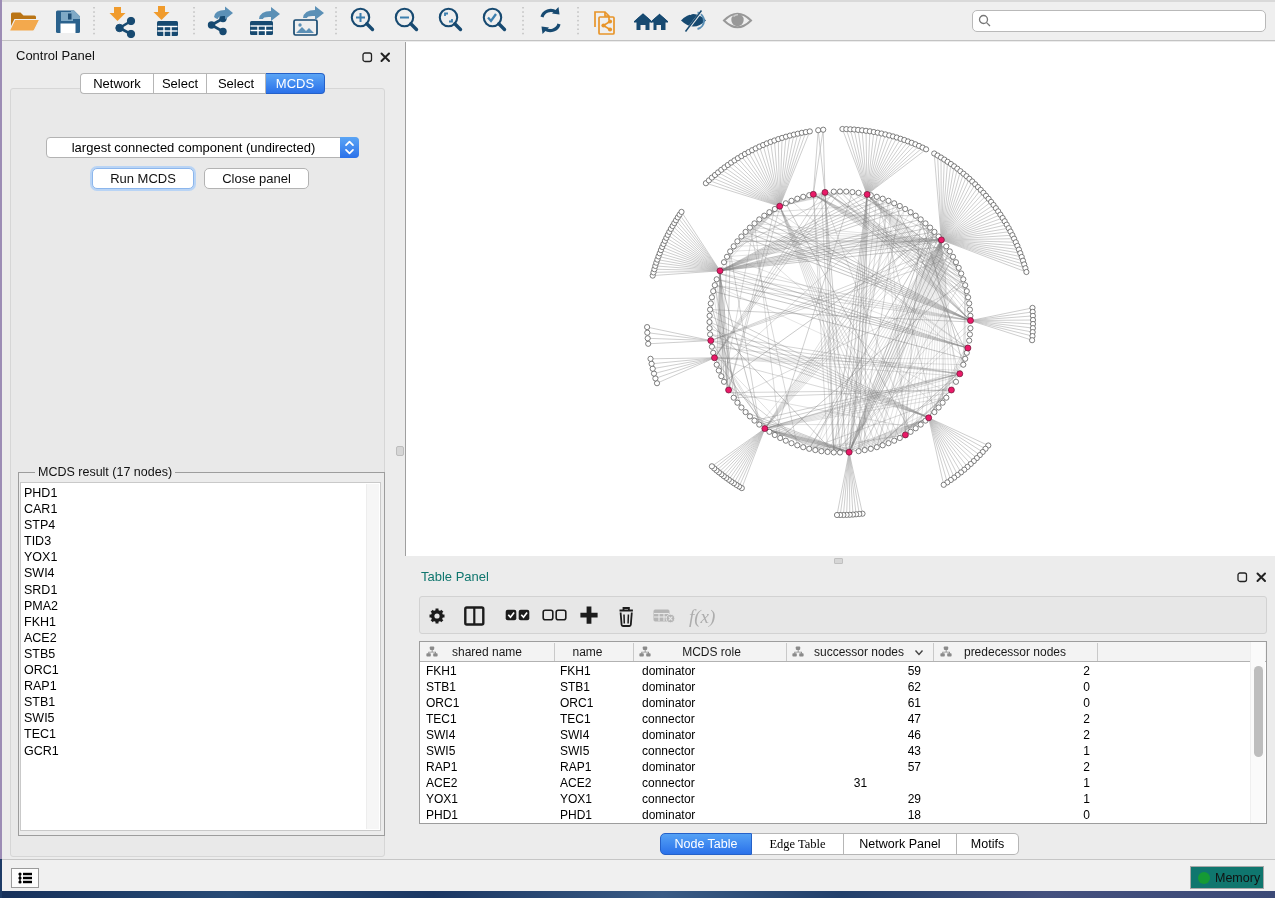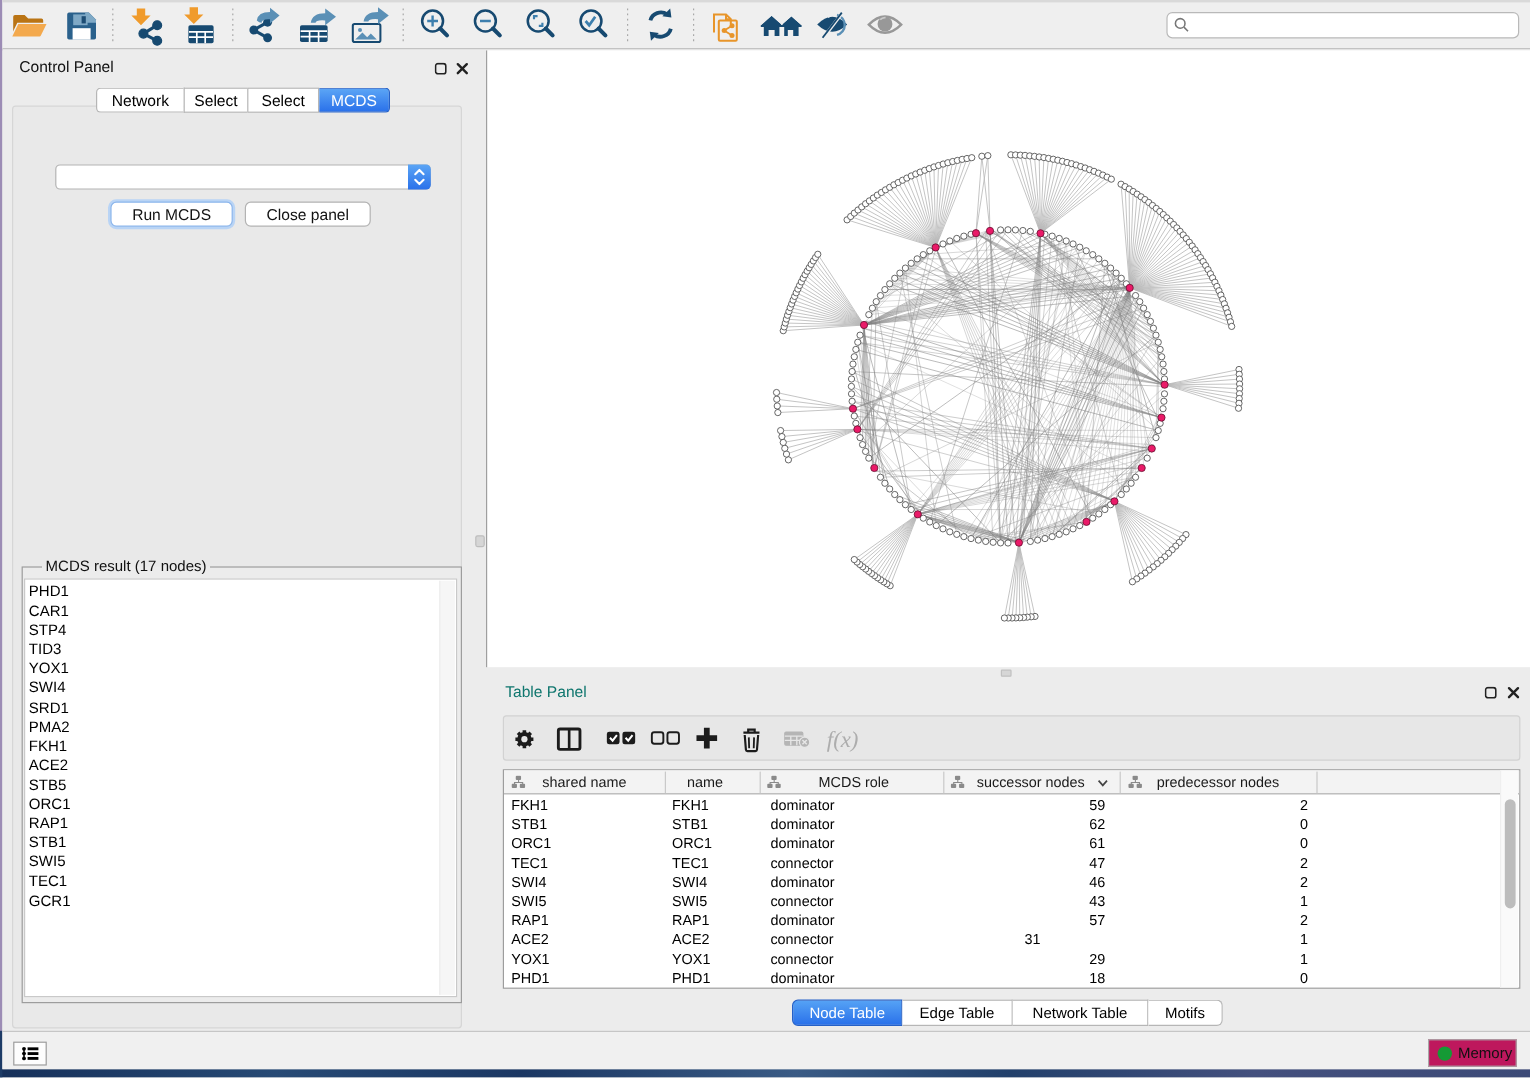--- a/index.html
+++ b/index.html
@@ -152,20 +152,21 @@
   <div class="abs" style="left:8px;top:46px;width:375px;height:769px;background:#e9e9e9;border:1px solid #d6d6d6;border-radius:3px;"></div>
 
   <div class="abs" style="left:78px;top:31px;height:21px;display:flex;font-size:13px;">
     <div style="width:73px;background:#fff;border:1px solid #b6b6b6;border-right:none;border-radius:4px 0 0 4px;display:flex;align-items:center;justify-content:center;">Network</div>
     <div style="width:53px;background:#fff;border:1px solid #b6b6b6;border-right:none;display:flex;align-items:center;justify-content:center;">Select</div>
     <div style="width:60px;background:#fff;border:1px solid #b6b6b6;display:flex;align-items:center;justify-content:center;">Select</div>
     <div style="width:59px;background:linear-gradient(#5ba5f5,#2a71ea);border:1px solid #2561c8;border-left:none;border-radius:0 4px 4px 0;color:#fff;display:flex;align-items:center;justify-content:center;">MCDS</div>
   </div>
 
   <div class="abs" style="left:44px;top:95px;width:313px;height:21px;background:#fff;border:1px solid #b3b3b3;border-radius:4px;font-size:13px;">
+    <div style="position:absolute;left:0;top:0;right:18px;height:19px;display:flex;align-items:center;justify-content:center;">largest connected component (undirected)</div>
     <div style="position:absolute;right:-1px;top:-1px;width:19px;height:21px;background:linear-gradient(#5ba5f5,#2a71ea);border-radius:0 4px 4px 0;">
       <svg width="19" height="21" viewBox="0 0 19 21">
           <path d="M6 8.2 L9.5 4.6 L13 8.2" fill="none" stroke="#fff" stroke-width="1.7" stroke-linejoin="round" stroke-linecap="round"></path>
           <path d="M6 12.8 L9.5 16.4 L13 12.8" fill="none" stroke="#fff" stroke-width="1.7" stroke-linejoin="round" stroke-linecap="round"></path>
         </svg>
     </div>
   </div>
   <div class="abs" style="left:90px;top:126px;width:102px;height:21px;background:#fff;border:1.5px solid #8cb6ec;border-radius:5px;box-shadow:0 0 0 2px #b9d4f5;display:flex;align-items:center;justify-content:center;font-size:13px;color:#111;">Run MCDS</div>
   <div class="abs" style="left:202px;top:126px;width:105px;height:21px;background:#fff;border:1px solid #b3b3b3;border-radius:5px;display:flex;align-items:center;justify-content:center;font-size:13px;color:#111;">Close panel</div>
 
@@ -1134,34 +1135,34 @@
         <span style="position:absolute;left:549px;width:121px;text-align:right;">0</span>
       </div>
 <div style="position:absolute;right:1px;top:0px;width:15px;height:181px;background:#fafafa;border-left:1px solid #efefef;">
   <div style="position:absolute;left:3px;top:24px;width:9px;height:91px;background:#bdbdbd;border-radius:4.5px;"></div>
 </div>
 
   </div>
 
   <div class="abs" style="left:255px;top:268px;height:22px;display:flex;font-size:12.5px;">
     <div style="width:92px;background:linear-gradient(#55a2f5,#2a71ea);border:1px solid #2561c8;border-radius:5px 0 0 5px;color:#fff;display:flex;align-items:center;justify-content:center;">Node Table</div>
-    <div style="width:92px;background:#fff;border:1px solid #b6b6b6;border-left:none;display:flex;align-items:center;justify-content:center;">Edge Table</div>
-    <div style="width:113px;background:#fff;border:1px solid #b6b6b6;border-left:none;display:flex;align-items:center;justify-content:center;">Network Table</div>
+    <div style="width:92px;background:#fff;border:1px solid #b6b6b6;border-left:none;display:flex;align-items:center;justify-content:center;font-family:Liberation Serif, serif;">Edge Table</div>
+    <div style="width:113px;background:#fff;border:1px solid #b6b6b6;border-left:none;display:flex;align-items:center;justify-content:center;">Network Panel</div>
     <div style="width:62px;background:#fff;border:1px solid #b6b6b6;border-left:none;border-radius:0 5px 5px 0;display:flex;align-items:center;justify-content:center;">Motifs</div>
   </div>
 </div>
 
 <div class="abs" style="left:2px;top:859px;width:1273px;height:32px;background:#f0f0f0;border-top:1px solid #c6c6c6;">
   <div class="abs" style="left:9px;top:8px;width:28px;height:20px;background:#fdfdfd;border:1px solid #9b9b9b;display:flex;align-items:center;justify-content:center;">
     <svg width="16" height="14" viewBox="0 0 16 14">
       <circle cx="3" cy="3" r="1.6" fill="#000"></circle>
         <circle cx="3" cy="7" r="1.6" fill="#000"></circle>
         <circle cx="3" cy="11" r="1.6" fill="#000"></circle>
       <rect x="6" y="1.8" width="9" height="2.4" fill="#000"></rect>
         <rect x="6" y="5.8" width="9" height="2.4" fill="#000"></rect>
         <rect x="6" y="9.8" width="9" height="2.4" fill="#000"></rect>
       <rect x="2.4" y="3" width="1.2" height="8" fill="#000"></rect>
     </svg>
   </div>
-  <div class="abs" style="left:1188px;top:6px;width:74px;height:23px;background:#be185d;border:1px solid #a8a8a8;display:flex;align-items:center;font-size:12.5px;color:#111;">
+  <div class="abs" style="left:1188px;top:6px;width:74px;height:23px;background:#0f766e;border:1px solid #a8a8a8;display:flex;align-items:center;font-size:12.5px;color:#111;">
     <span style="display:inline-block;width:12px;height:12px;border-radius:50%;background:#159a35;margin:0 5px 0 7px;"></span>Memory
   </div>
 </div>
 
 </body></html>

